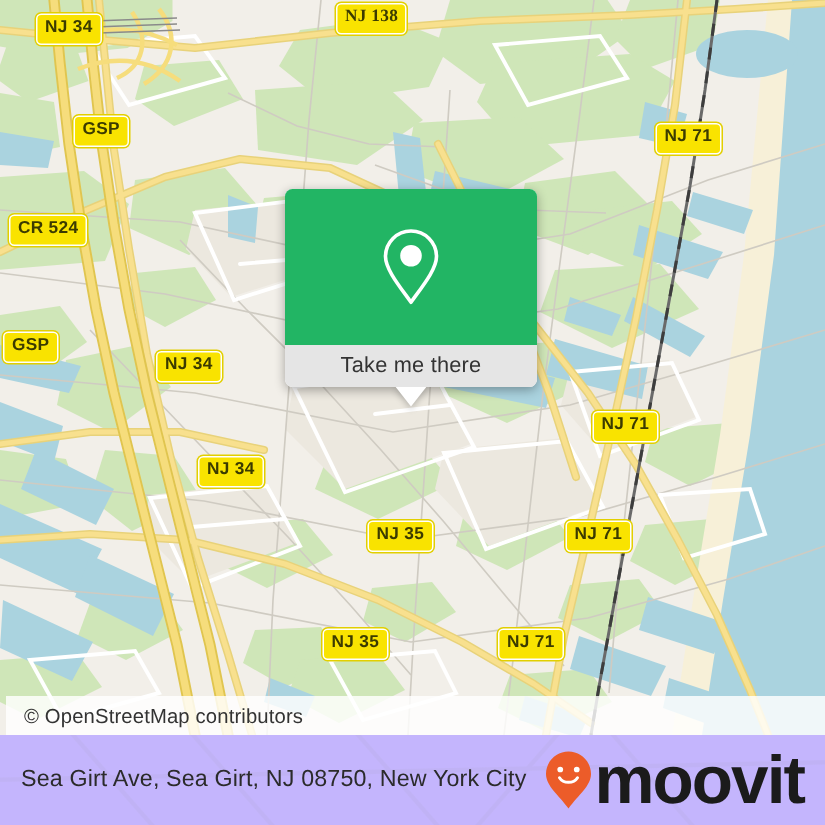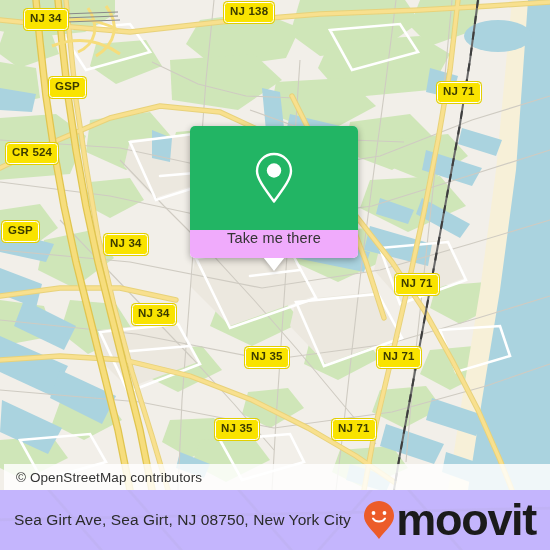--- a/index.html
+++ b/index.html
@@ -76,24 +76,24 @@
   #card-green {
     height: 104px;
     background: #22b564;
     border-radius: 5px 5px 0 0;
     display: flex;
     align-items: center;
     justify-content: center;
   }
   #card-footer {
     height: 28px;
-    background: #f0abfc;
+    background: #e5e5e5;
     border-radius: 0 0 5px 5px;
     display: flex;
-    align-items: flex-start;
+    align-items: center;
     justify-content: center;
     position: relative;
     z-index: 2;
   }
   #card-footer span {
     font-size: 14.5px;
     color: #333333;
     letter-spacing: 0.15px;
   }
   #card-tail {
@@ -315,21 +315,21 @@
         <g stroke="#8a8a8a" stroke-width="1" fill="none">
           <path d="M62 14 L118 12"></path>
           <path d="M62 18 L118 16"></path>
           <path d="M66 22 L120 20"></path>
         </g>
       </g>
     </svg>
 
     <div id="shield-layer">
         <div class="shield" style="left: 24px; top: 9px;">NJ 34</div>
-        <div class="shield" style="left: 224px; top: 2px;">NJ 138</div>
+        <div class="shield" style="left: 224px; top: 2px; font-family: Liberation Serif, serif;">NJ 138</div>
         <div class="shield" style="left: 49px; top: 77px;">GSP</div>
         <div class="shield" style="left: 437px; top: 82px;">NJ 71</div>
         <div class="shield" style="left: 6px; top: 143px;">CR 524</div>
         <div class="shield" style="left: 2px; top: 221px;">GSP</div>
         <div class="shield" style="left: 104px; top: 234px;">NJ 34</div>
         <div class="shield" style="left: 395px; top: 274px;">NJ 71</div>
         <div class="shield" style="left: 132px; top: 304px;">NJ 34</div>
         <div class="shield" style="left: 245px; top: 347px;">NJ 35</div>
         <div class="shield" style="left: 377px; top: 347px;">NJ 71</div>
         <div class="shield" style="left: 215px; top: 419px;">NJ 35</div>

